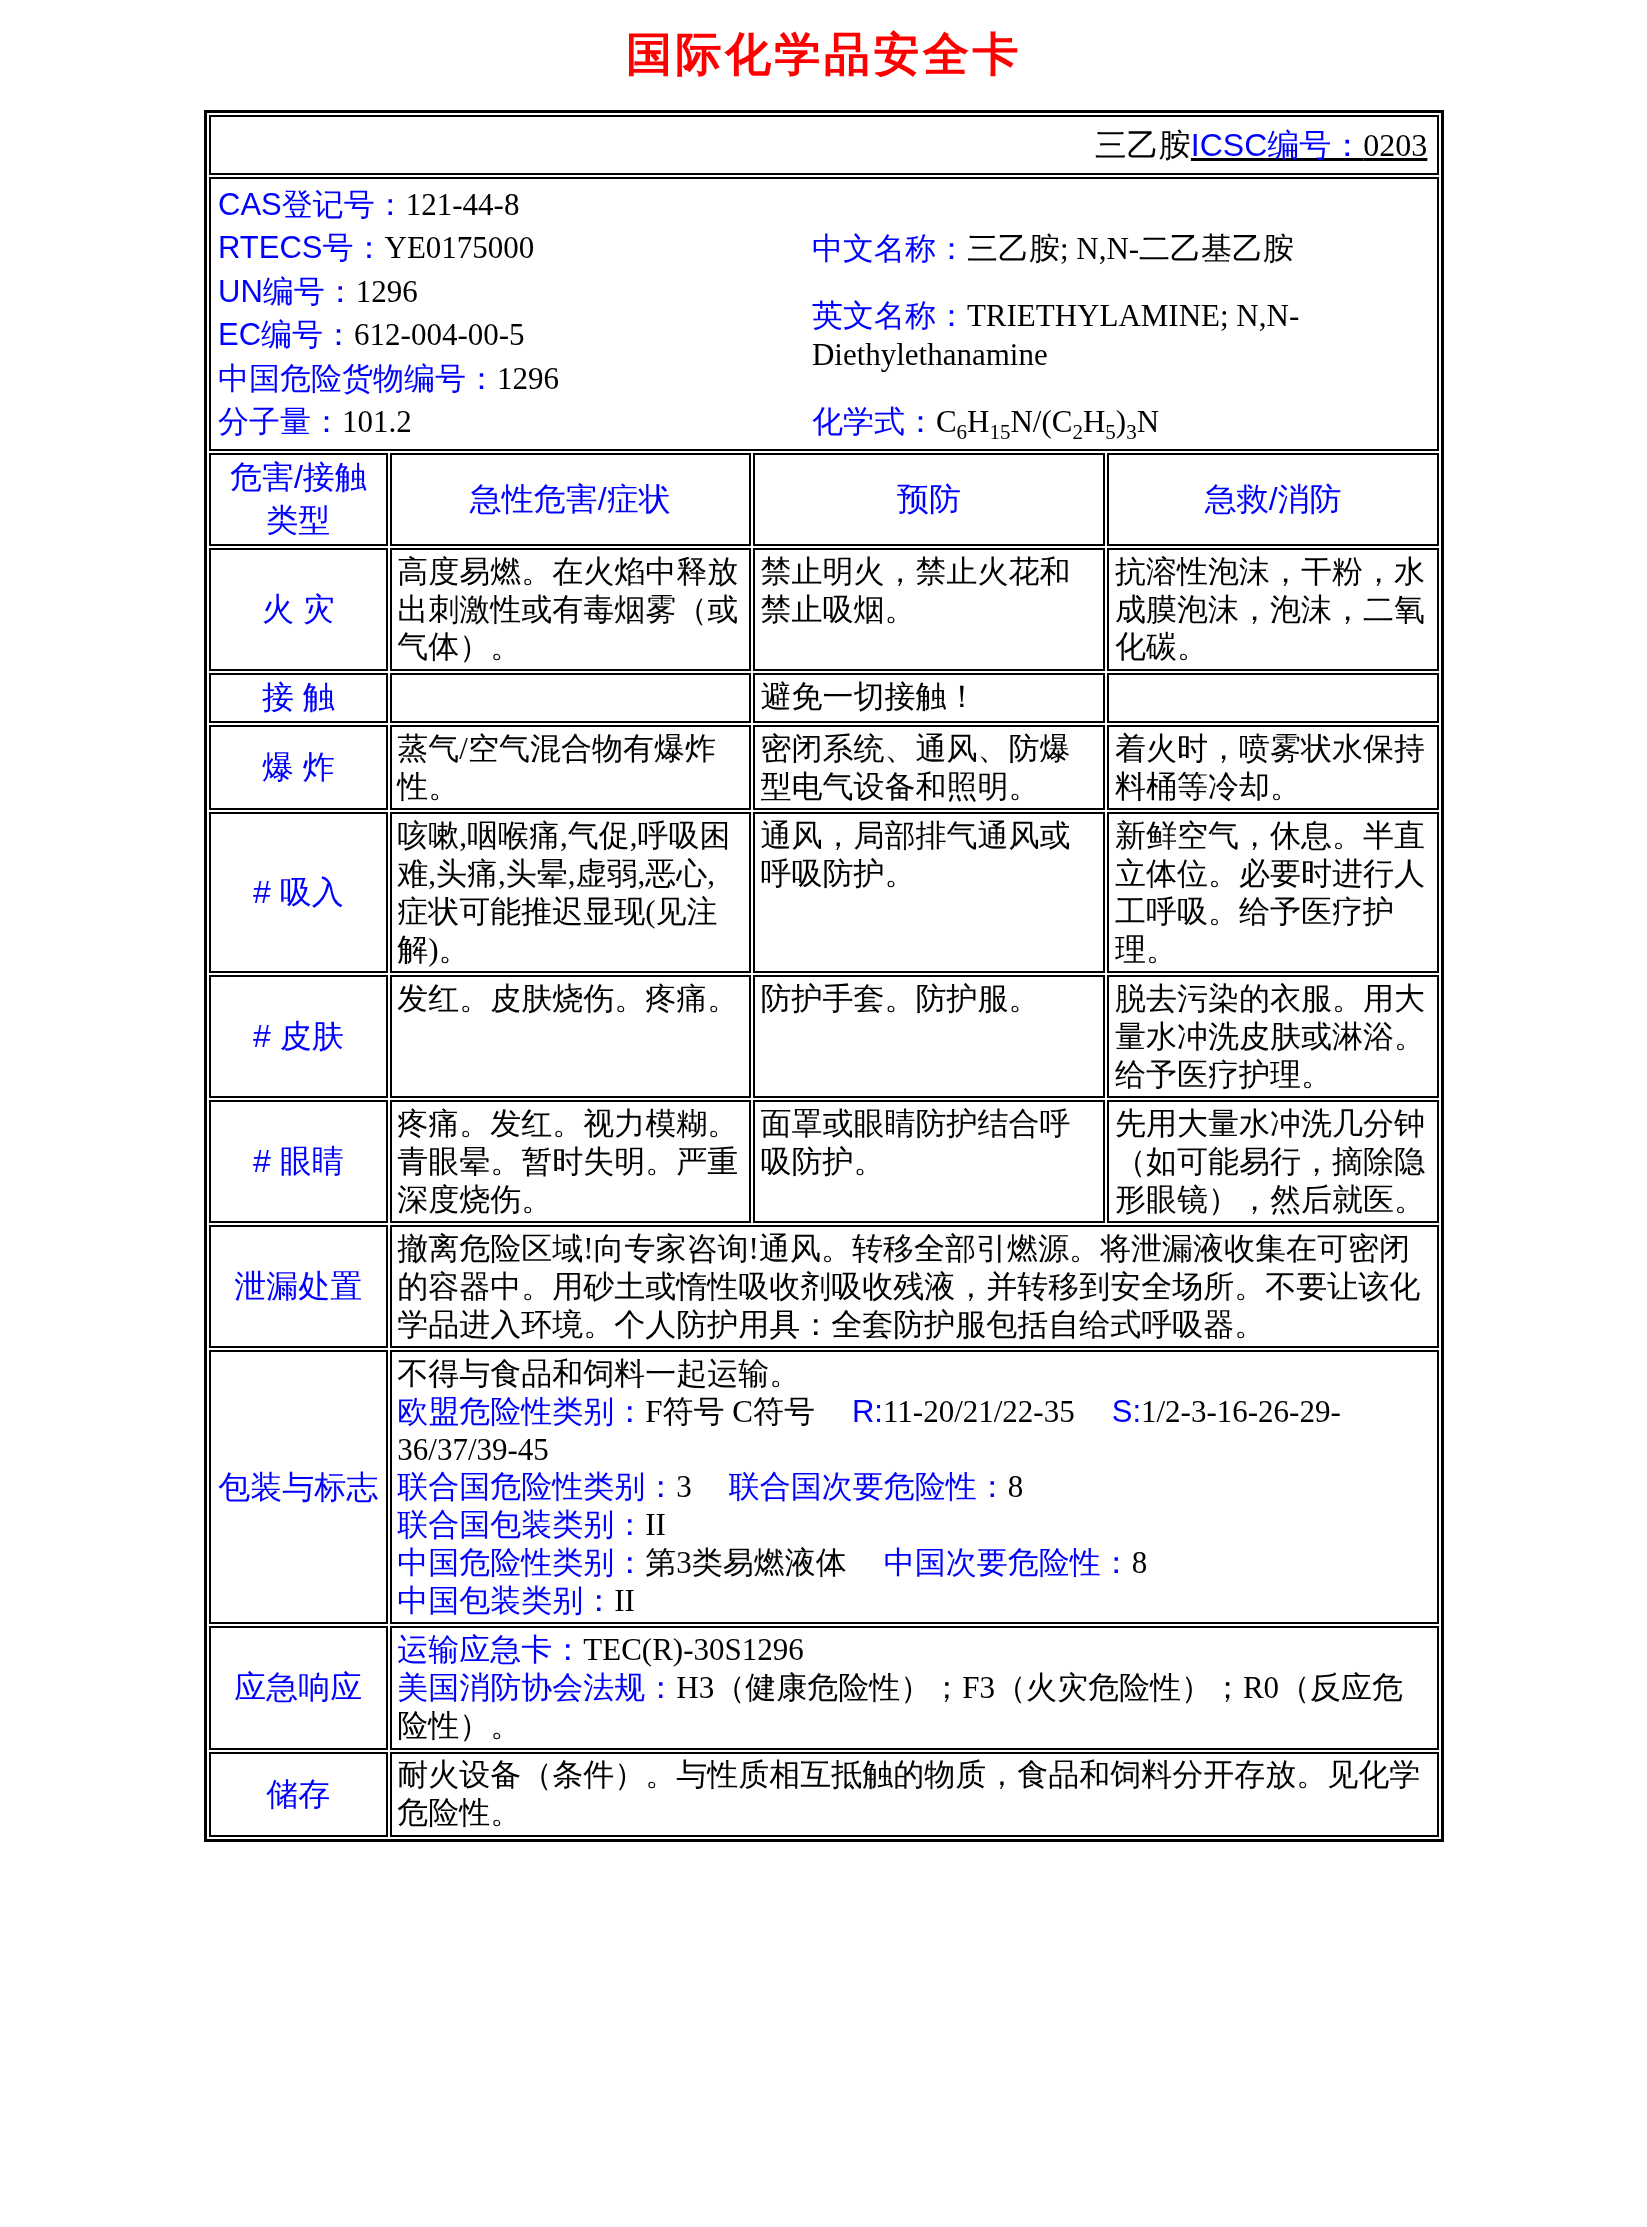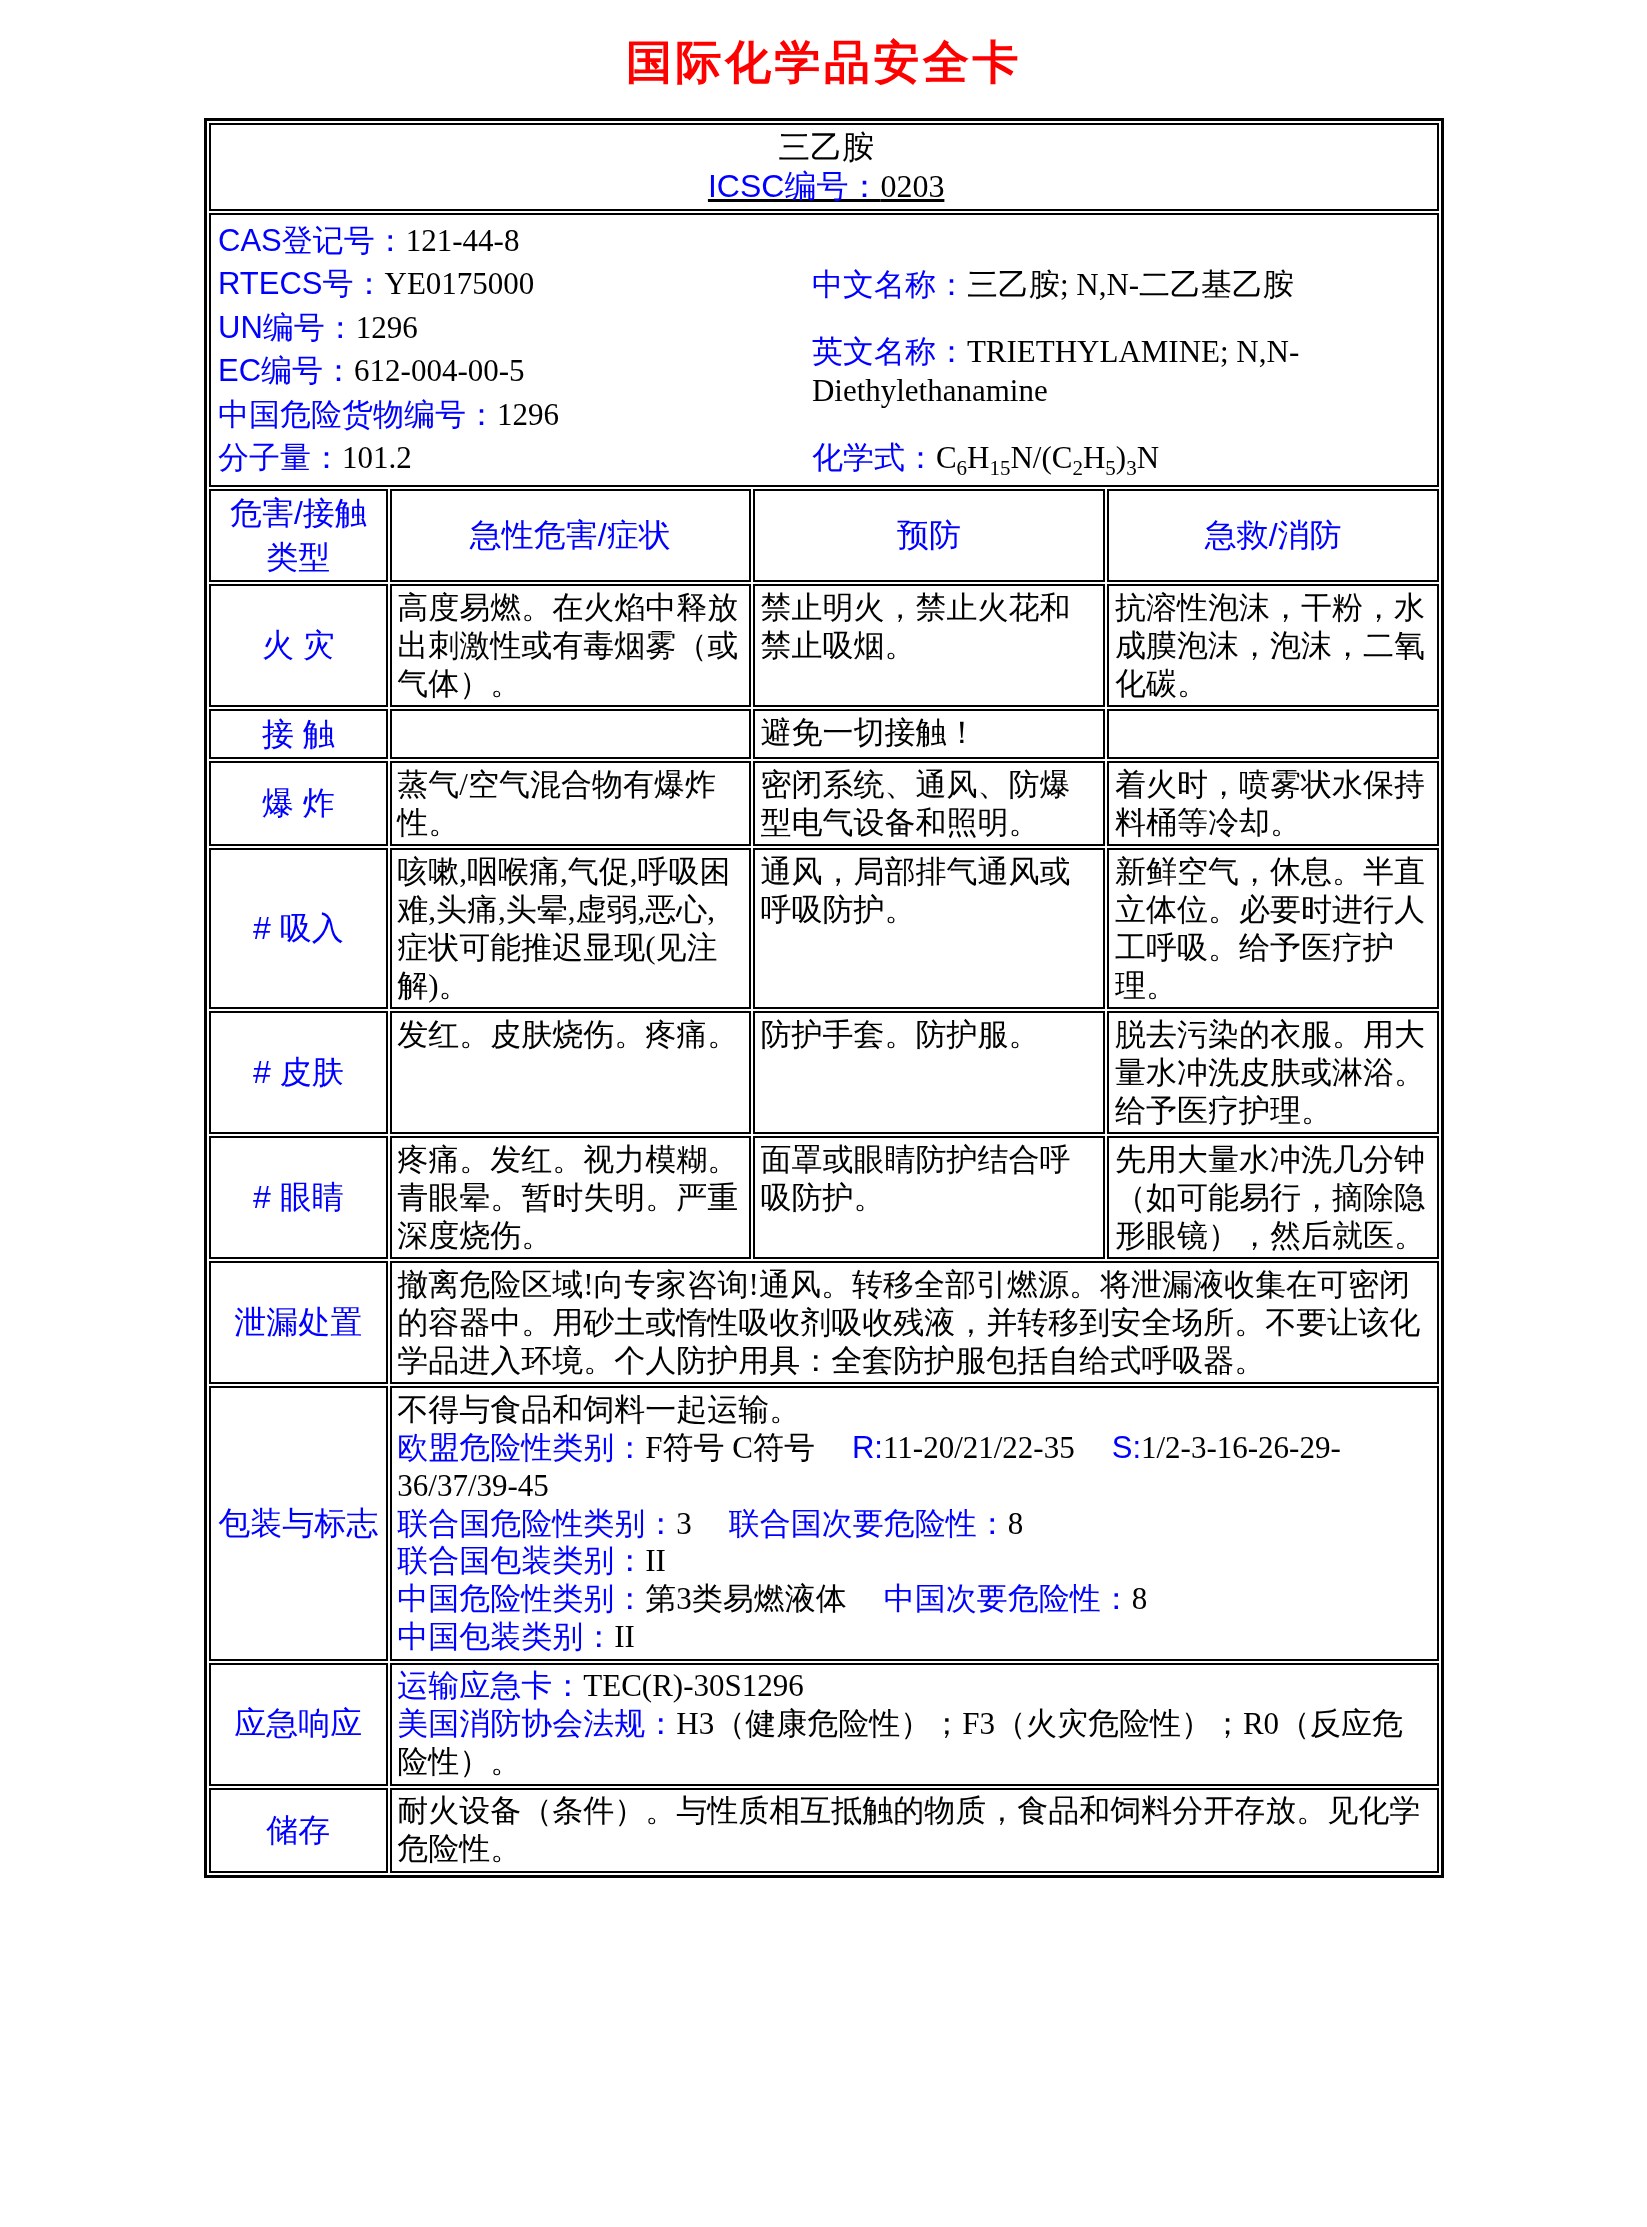--- a/index.html
+++ b/index.html
@@ -2,21 +2,21 @@
 <html style="font-size:11px"><head>
 <meta charset="utf-8">
 <style>
   html,body{margin:0;padding:0;}
   body{
     width:1648px;height:2227px;background:#ffffff;color:#000;
     font-family:"Liberation Serif","DejaVu Serif",serif;
     overflow:hidden;
   }
   .page-title{
-    padding-top:38px;text-align:center;
+    padding-top:30px;text-align:center;
     font-family:"Liberation Sans","DejaVu Sans",sans-serif;
     font-weight:bold;font-size:46px;line-height:1.05;
     color:#ff0000;letter-spacing:3.5px;
   }
   table.card{
     width:1240px;margin:32px auto 0;
     border:3.5px solid #000;border-collapse:separate;border-spacing:2.8px;
     table-layout:fixed;background:#ffffff;
   }
   td{
@@ -25,21 +25,21 @@
     vertical-align:top;word-break:break-word;
   }
   
   .lbl{color:#0000ff;font-family:"Liberation Sans","DejaVu Sans",sans-serif;}
   .val{color:#000000;}
   .gap{margin-left:37px;}
   sub{font-size:21px;line-height:0;}
 
   
   .name-cell{height:50px;vertical-align:middle;padding-left:14px;padding-right:9.7px;}
-  .name-flex{display:flex;justify-content:flex-end;align-items:center;flex-direction:column;}
+  .name-flex{display:flex;justify-content:flex-end;align-items:center;}
   .chem-name{font-size:32px;}
   .icsc{font-size:32px;white-space:nowrap;text-decoration:underline;}
 
   
   .ident-cell{height:256px;padding:7px 7px;}
   .ident{display:flex;height:100%;}
   .ident-left{width:49%;display:flex;flex-direction:column;justify-content:space-between;}
   .ident-right{width:51%;display:flex;flex-direction:column;justify-content:space-between;margin-top:44px;}
   .ident-line{font-size:31px;line-height:1.25;}
 

